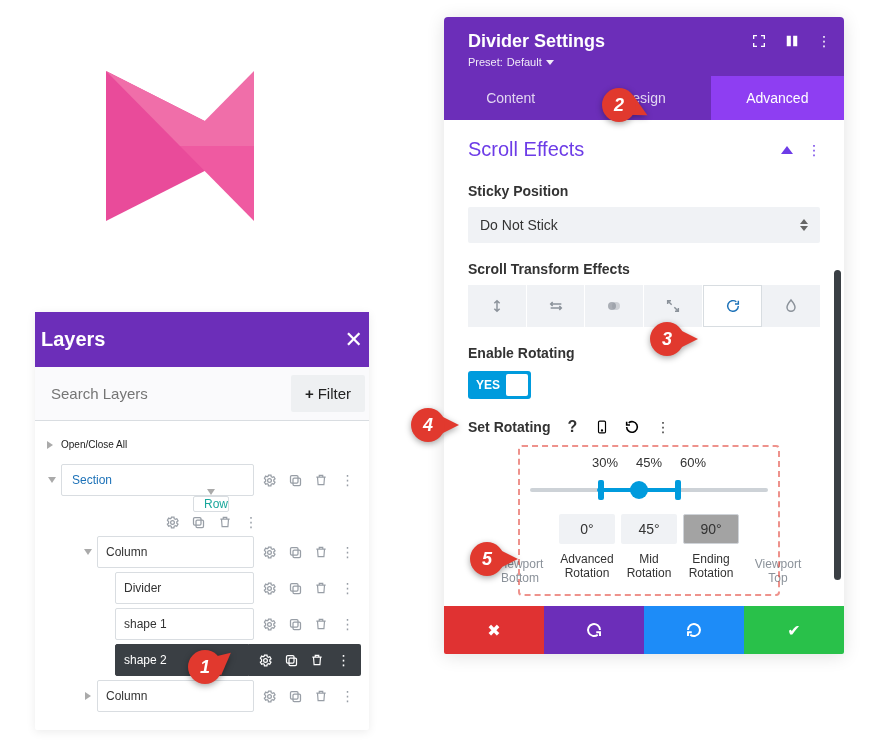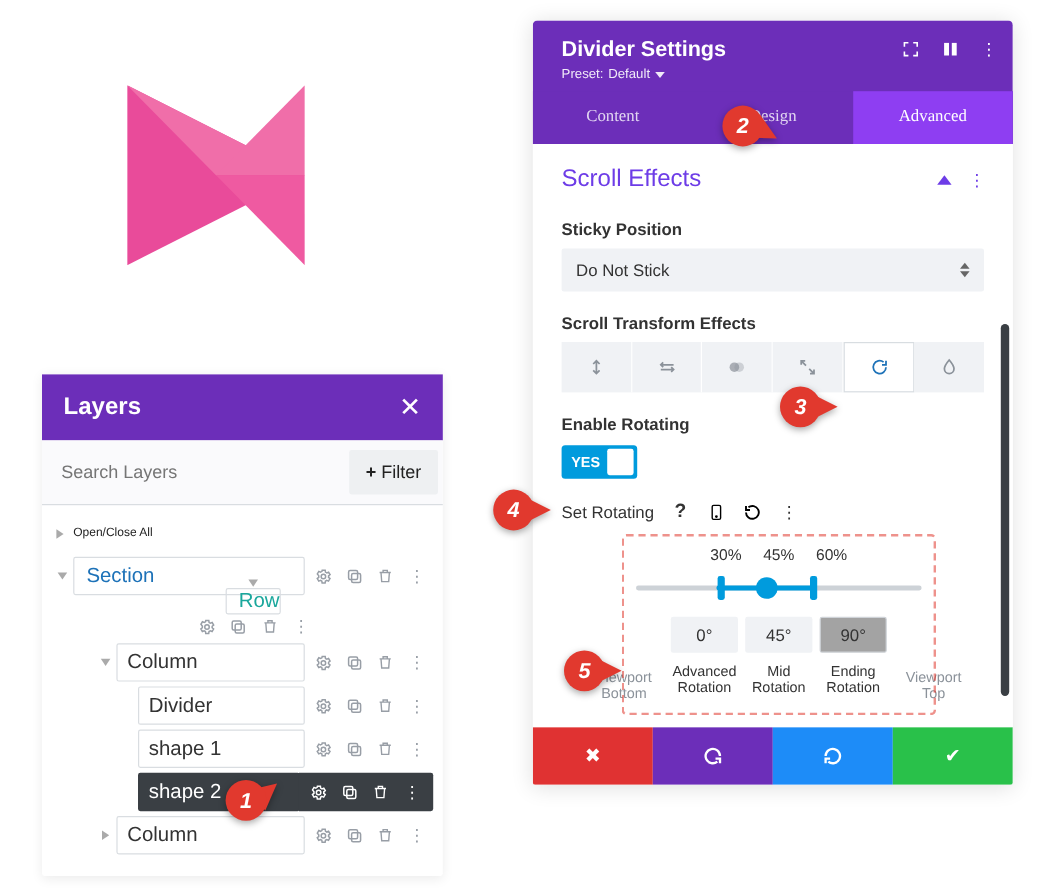--- a/index.html
+++ b/index.html
@@ -38,21 +38,21 @@
 
   
   .layers-panel {
     position: absolute; left: 35px; top: 312px; width: 334px;
     background: var(--panel-bg);
     border-radius: 2px;
     box-shadow: 0 2px 10px rgba(0,0,0,0.08);
   }
   .panel-header {
     background: var(--purple);
-    color: #fff; padding: 16px 18px;
+    color: #fff; padding: 16px 6px;
     display: flex; justify-content: space-between; align-items: center;
   }
   .panel-title { font-size: 20px; font-weight: 600; }
   .close-x { font-size: 22px; line-height: 1; cursor: pointer; }
   .search-row {
     display: flex; align-items: flex-start; padding: 8px 0 8px 16px;
     background: #fafafc; border-bottom: 1px solid var(--border); gap: 36px;
   }
   .search-row input {
     border: none; outline: none; flex: 1; background: transparent;
@@ -71,21 +71,21 @@
   }
   .caret { width:0;height:0;border-top:4px solid transparent;border-bottom:4px solid transparent;border-left:6px solid #aaa; }
   .caret.down { transform: rotate(90deg); }
   .tree {}
   .row {
     display:flex; align-items:center; height: 32px; margin: 4px 0;
     justify-content: flex-end;
   }
   .row .caret-cell { width: 18px; display:flex; align-items:center; justify-content:center; }
   .row .label {
-    flex:1; font-size:17px; padding-left:8px; color:#333;
+    flex:1; font-size:12px; padding-left:8px; color:#333;
     display:flex; align-items:center;
     border-radius:2px; height:100%;
   }
   .row .label.box { border:1px solid var(--border); }
   .row .label.section { color:#1d72b8; border:1px solid var(--border); padding-left:10px;}
   .row .label.rowlbl { color:#1aa79c; border:1px solid var(--border); padding-left:10px;}
   .row.sel .label.box { background:#3a3f44; color:#fff; border-color:#3a3f44; }
   .actions { display:flex; align-items:center; gap:6px; padding-left:6px; padding-right:4px; color:#989ea6;}
   .row.sel .actions { color:#fff; background:#3a3f44; border-radius:0 2px 2px 0; height:100%; padding-right:8px;}
   .row .label + .actions { margin-left:-1px;}
@@ -106,21 +106,21 @@
     overflow: hidden;
   }
   .sp-header {
     background: var(--purple-tab-bg); color:#fff; padding: 14px 16px 8px 24px;
     position: relative;
   }
   .sp-title { font-size: 18px; font-weight: 600; }
   .sp-preset { font-size: 11px; color: rgba(255,255,255,.9); margin-top:4px; display:flex; gap:4px; align-items:center; }
   .sp-preset .small-caret { border-left:4px solid transparent;border-right:4px solid transparent;border-top:5px solid rgba(255,255,255,.9);}
   .sp-header .hdr-icons { position:absolute; right:14px; top:16px; display:flex; gap:18px; color:#fff; align-items:center;}
-  .sp-tabs { display:flex; background: var(--purple-tab-bg); color: rgba(255,255,255,.8); margin-top:8px;font-family:Liberation Serif, serif; }
+  .sp-tabs { display:flex; background: var(--purple-tab-bg); color: rgba(255,255,255,.8); margin-top:8px; }
   .sp-tab { flex:1; text-align:center; padding:14px 0; font-size:14px; cursor:pointer; position:relative;}
   .sp-tab.sel { background: var(--purple-light); color:#fff; }
   .sp-body { padding: 18px 24px 10px 24px; position:relative; background:#fff;}
   .section-head { display:flex; align-items:center; justify-content:space-between; color: var(--purple-light); padding-bottom:4px;}
   .section-head h3 { margin:0; font-size:20px; font-weight:500; color:#6d3ce7; }
   .section-head .sh-actions { display:flex; gap:14px; align-items:center; color:#6d3ce7;}
   .chev-up { width:0;height:0;border-left:6px solid transparent;border-right:6px solid transparent;border-bottom:8px solid #6d3ce7;}
   .field-label { font-size:14px; font-weight:600; margin-top:18px; color:#333;}
   .select { margin-top:8px; background: var(--soft); border-radius:2px; padding:10px 12px; display:flex; justify-content:space-between; align-items:center; font-size:14px; color:#333; }
   .select .sel-caret { display:flex; flex-direction:column; gap:2px;}
@@ -128,21 +128,21 @@
   .sel-caret .u { border-bottom:5px solid #666;}
   .sel-caret .d { border-top:5px solid #666;}
   .eff-strip { display:flex; gap:0; margin-top:8px; }
   .eff { flex:1; height:42px; background:var(--soft); display:flex; align-items:center; justify-content:center; color:#8b929a; border-right:1px solid #fff;}
   .eff:last-child { border-right:none;}
   .eff.active { background:#fff; color:#1d72b8; border:1px solid #d8dde1;}
   .eff svg { width:16px; height:16px; stroke: currentColor; fill:none; stroke-width:2.2; }
   .toggle { margin-top:10px; display:inline-flex; align-items:center; background: var(--blue); color:#fff; border-radius:3px; height:28px; padding:0 3px 0 8px; font-size:12px; font-weight:700; gap:6px; }
   .toggle .knob { width:22px; height:22px; background:#fff; border-radius:2px; }
   .set-label-row { display:flex; align-items:center; gap:12px; margin-top:18px; }
-  .set-label-row .lbl { font-size:14px; font-weight:400;}
+  .set-label-row .lbl { font-size:14px; font-weight:700;}
   .mini-icons { display:flex; gap:10px; color:#333; align-items:center;}
   .mini-icons .mi { width:20px; height:20px; display:flex; align-items:center; justify-content:center; }
 
   .dashed-box {
     margin-top:8px; border:2px dashed rgba(225,57,46,.55); border-radius:4px;
     padding: 8px 10px 14px 10px; position:relative;
   }
   .range-labels { display:flex; justify-content:center; gap:18px; font-size:13px; color:#333; }
   .track { position:relative; height:28px; margin:6px 0 10px 0;}
   .track .bar { position:absolute; left:0; right:0; top:50%; height:4px; background:#cdd2d7; transform:translateY(-50%); border-radius:2px;}

